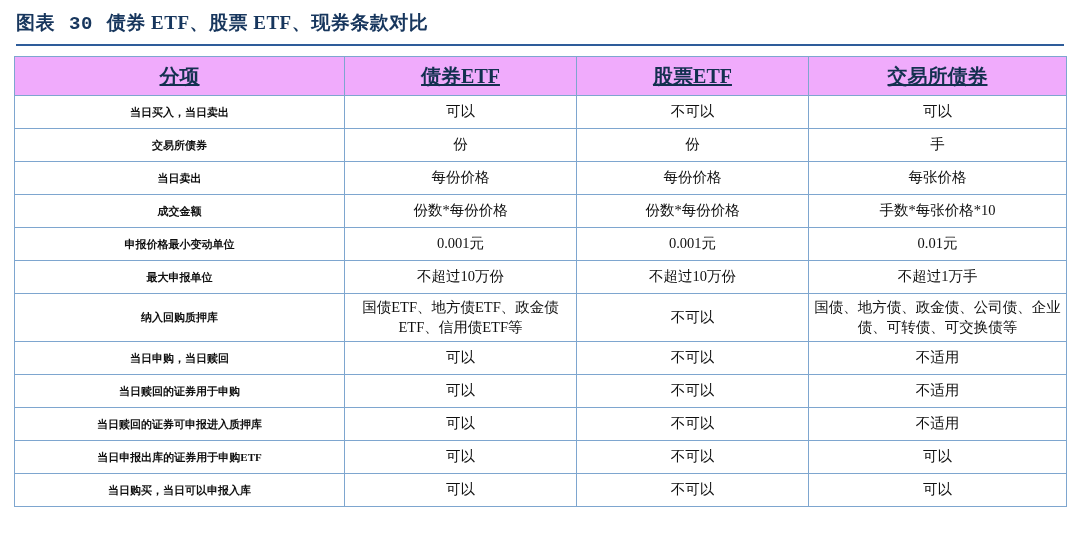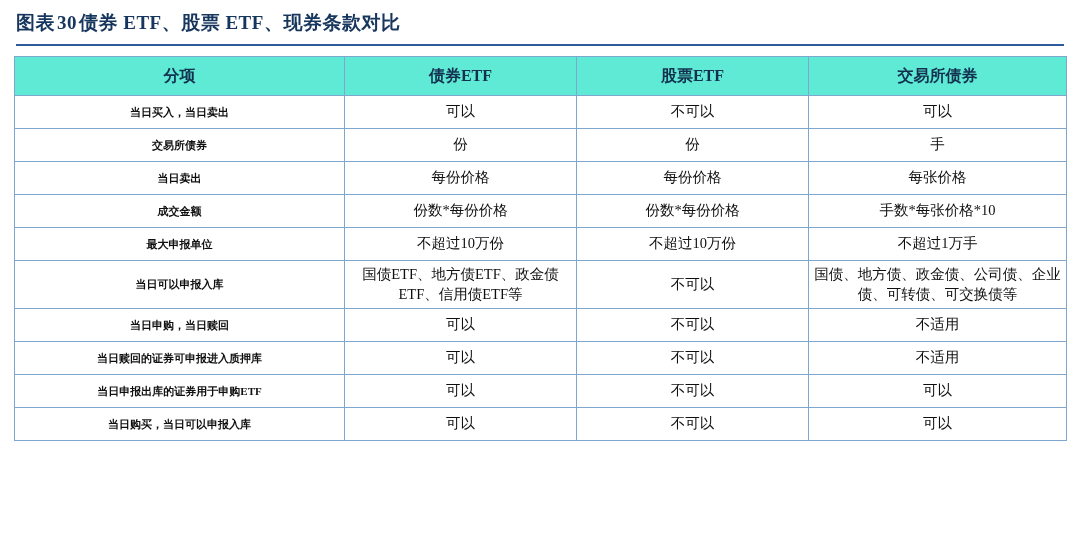--- a/index.html
+++ b/index.html
@@ -17,32 +17,33 @@
   .page {
     position: relative;
     width: 1080px;
     height: 547px;
     box-sizing: border-box;
     padding: 0 14px;
   }
   .title-row {
     display: flex;
     align-items: baseline;
-    gap: 2px;
+    gap: 14px;
     padding: 10px 2px 8px 2px;
     font-weight: bold;
     font-size: 19px;
     color: #17365d;
     letter-spacing: 0.5px;
   }
   .title-label {
     white-space: nowrap;
   }
   .title-num {
     white-space: nowrap;
+    font-family: Liberation Mono, monospace;
   }
   .title-text {
     white-space: nowrap;
   }
   .rule-top {
     height: 2px;
     background: #2e5c9a;
     margin: 0 2px 10px 2px;
   }
   table.cmp {
@@ -54,25 +55,26 @@
   }
   table.cmp th, table.cmp td {
     border: 1px solid #7ea6cf;
     padding: 4px 4px;
     text-align: center;
     vertical-align: middle;
     line-height: 1.35;
     color: #0f0f0f;
   }
   table.cmp thead th {
-    background: #5eead4;
+    background: #f0abfc;
     font-weight: bold;
-    font-size: 16px;
+    font-size: 20px;
     height: 30px;
     color: #13304f;
+    text-decoration: underline;
   }
   table.cmp tbody td {
     height: 24px;
   }
   td.rowhead {
     font-weight: bold;
     font-size: 11px;
     color: #111111;
   }
   td.multi {
@@ -131,33 +133,45 @@
         <td>每份价格</td>
         <td>每张价格</td>
       </tr>
       <tr>
         <td class="rowhead">成交金额</td>
         <td>份数*每份价格</td>
         <td>份数*每份价格</td>
         <td>手数*每张价格*10</td>
       </tr>
       <tr>
+        <td class="rowhead">申报价格最小变动单位</td>
+        <td>0.001元</td>
+        <td>0.001元</td>
+        <td>0.01元</td>
+      </tr>
+      <tr>
         <td class="rowhead">最大申报单位</td>
         <td>不超过10万份</td>
         <td>不超过10万份</td>
         <td>不超过1万手</td>
       </tr>
       <tr>
-        <td class="rowhead">当日可以申报入库</td>
+        <td class="rowhead">纳入回购质押库</td>
         <td class="multi">国债ETF、地方债ETF、政金债ETF、信用债ETF等</td>
         <td>不可以</td>
         <td class="multi">国债、地方债、政金债、公司债、企业债、可转债、可交换债等</td>
       </tr>
       <tr>
         <td class="rowhead">当日申购，当日赎回</td>
+        <td>可以</td>
+        <td>不可以</td>
+        <td>不适用</td>
+      </tr>
+      <tr>
+        <td class="rowhead">当日赎回的证券用于申购</td>
         <td>可以</td>
         <td>不可以</td>
         <td>不适用</td>
       </tr>
       <tr>
         <td class="rowhead">当日赎回的证券可申报进入质押库</td>
         <td>可以</td>
         <td>不可以</td>
         <td>不适用</td>
       </tr>

